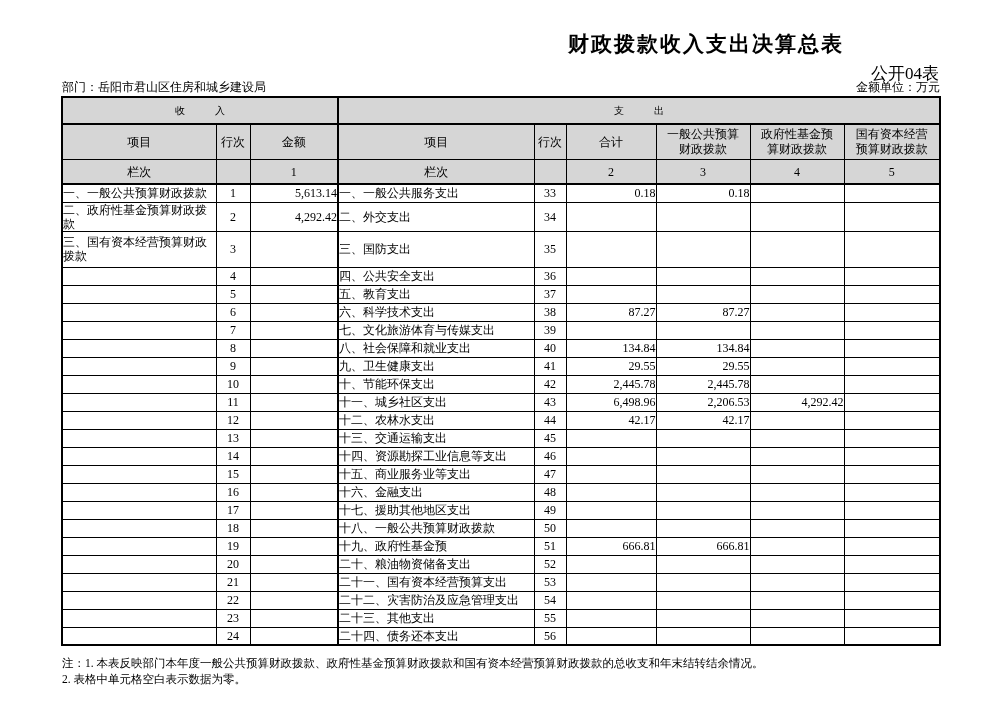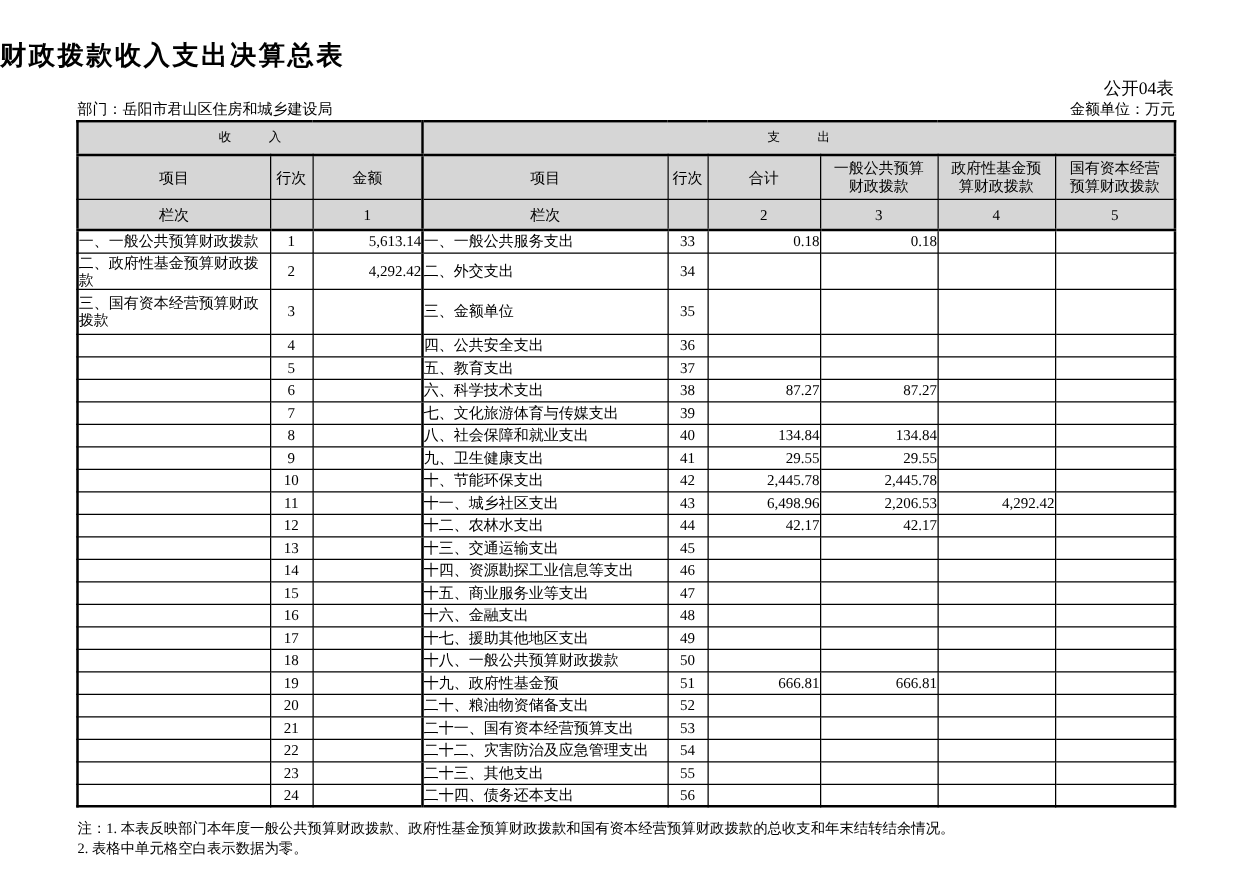--- a/index.html
+++ b/index.html
@@ -4,24 +4,24 @@
 <style>
   html,body{margin:0;padding:0;background:#fff;}
   body{
     width:1000px;height:706px;
     font-family:"Liberation Serif","DejaVu Serif",serif;
     color:#000;position:relative;overflow:hidden;
   }
   .page{position:relative;width:1000px;height:706px;background:#fff;}
   .title{
     position:absolute;left:0;top:30px;width:844px;
-    text-align:left;font-size:21px;font-weight:bold;letter-spacing:2px;
+    text-align:right;font-size:21px;font-weight:bold;letter-spacing:2px;
   }
   .sheet-no{
-    position:absolute;right:61px;top:62px;font-size:14px;
+    position:absolute;right:61px;top:62px;font-size:17px;
   }
   .info-row{
     position:absolute;left:62px;top:79px;width:878px;
     display:flex;justify-content:space-between;font-size:12px;
   }
   table.budget{
     position:absolute;left:61px;top:96px;width:878px;
     border-collapse:collapse;table-layout:fixed;
     border:2px solid #000;
   }
@@ -124,21 +124,21 @@
           <td class="line">34</td>
           <td class="num"></td>
           <td class="num"></td>
           <td class="num"></td>
           <td class="num"></td>
         </tr>
         <tr class="tall">
           <td class="item">三、国有资本经营预算财政拨款</td>
           <td class="line">3</td>
           <td class="num"></td>
-          <td class="item sec-start">三、金额单位</td>
+          <td class="item sec-start">三、国防支出</td>
           <td class="line">35</td>
           <td class="num"></td>
           <td class="num"></td>
           <td class="num"></td>
           <td class="num"></td>
         </tr>
         <tr>
           <td class="item"></td>
           <td class="line">4</td>
           <td class="num"></td>

